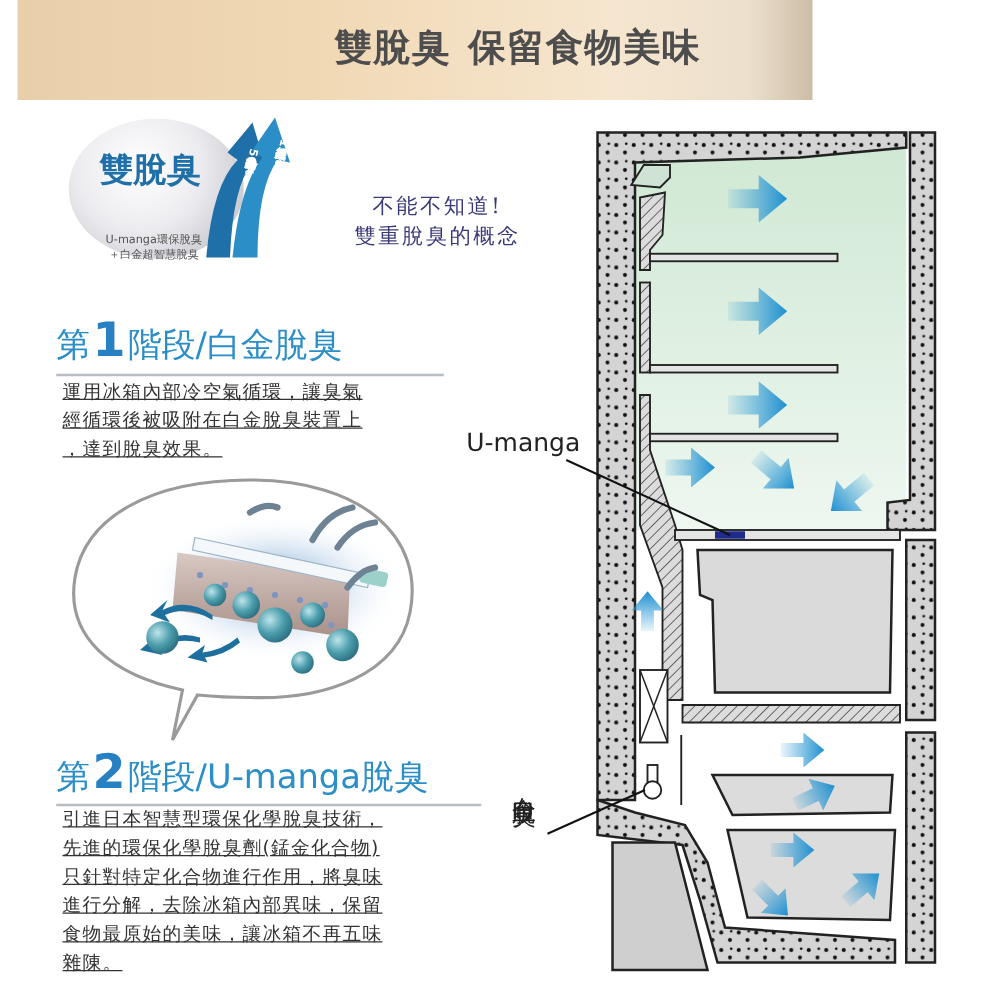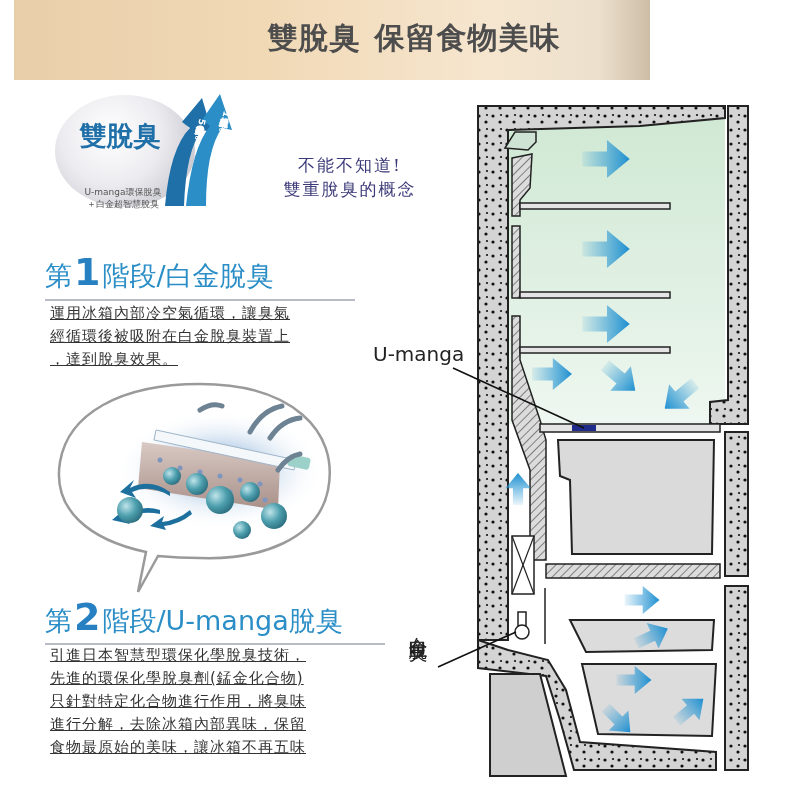--- a/index.html
+++ b/index.html
@@ -163,20 +163,21 @@
 <div class="stage-heading" style="top:595px;">
   <span>第</span><span class="num">2</span><span>階段/U-manga脫臭</span>
 </div>
 <div class="stage-rule" style="top:643px; width:340px;"></div>
 <div class="stage-body" style="top:644px;">
   <div>引進日本智慧型環保化學脫臭技術，</div>
   <div>先進的環保化學脫臭劑(錳金化合物)</div>
   <div>只針對特定化合物進行作用，將臭味</div>
   <div>進行分解，去除冰箱內部異味，保留</div>
   <div>食物最原始的美味，讓冰箱不再五味</div>
+  <div>雜陳。</div>
 </div>
 
 <svg class="fridge-svg" width="800" height="800" viewBox="0 0 800 800">
   <defs>
     <pattern id="foam" width="14" height="14" patternUnits="userSpaceOnUse">
       <rect width="14" height="14" fill="#d4d4d4"></rect>
       <circle cx="3" cy="4" r="1.6" fill="#111"></circle>
       <circle cx="10" cy="10" r="1.6" fill="#111"></circle>
       <circle cx="11" cy="3" r="1.1" fill="#111"></circle>
     </pattern>

